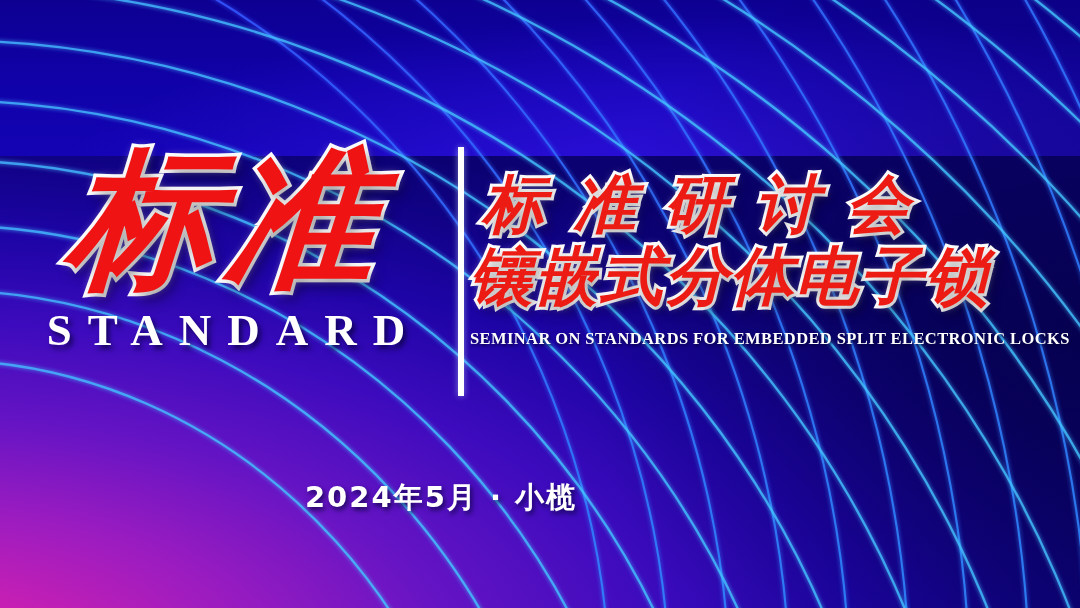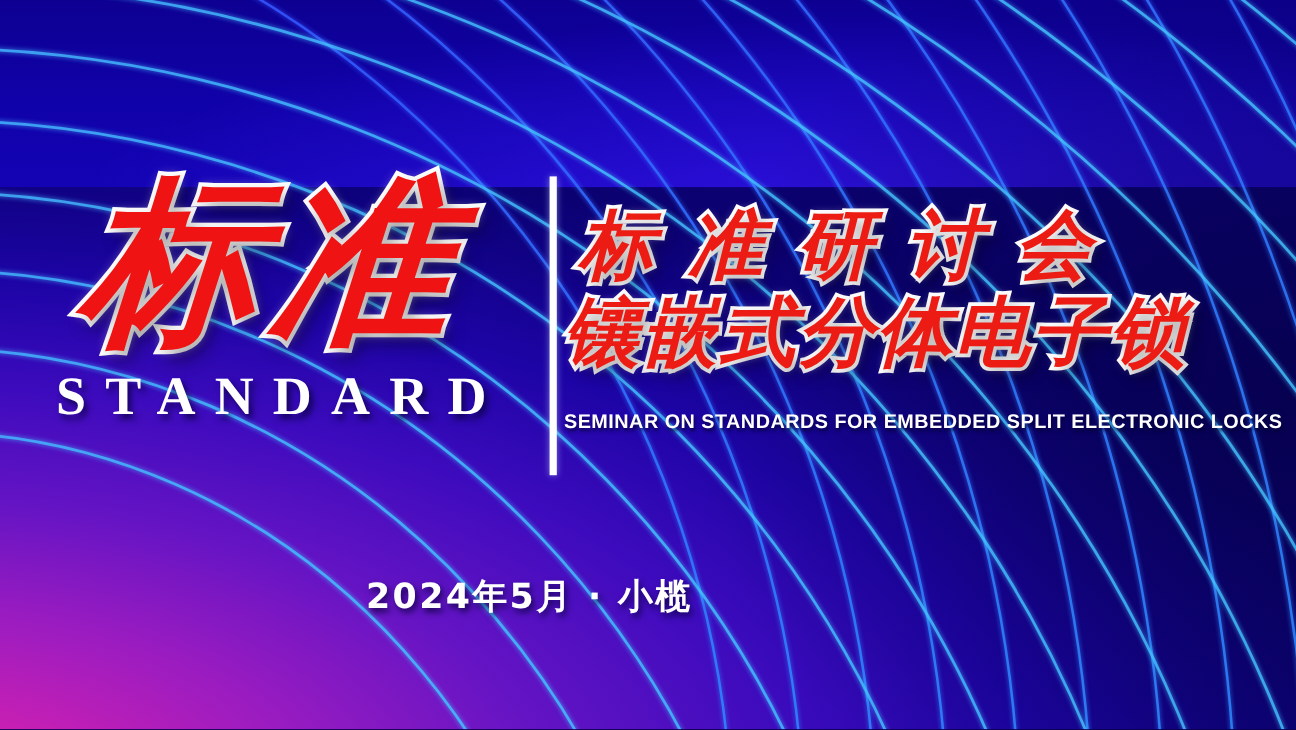--- a/index.html
+++ b/index.html
@@ -121,22 +121,22 @@
     line-height:1.15;
   }
   #title-line-2 {
     margin-top:18px;
     font-size:63px;
     letter-spacing:28px;
     line-height:1.15;
     padding-left:12px;
   }
   #subtitle-en {
-    margin-top:30px;
-    font-family:Liberation Sans, sans-serif;
+    margin-top:16px;
+    font-family:Liberation Serif, serif;
     font-size:16.5px;
     font-weight:bold;
     color:#ffffff;
     letter-spacing:.4px;
     white-space:nowrap;
     text-shadow:1px 2px 3px rgba(5,0,50,.8);
   }
 
   
   #date-line {

